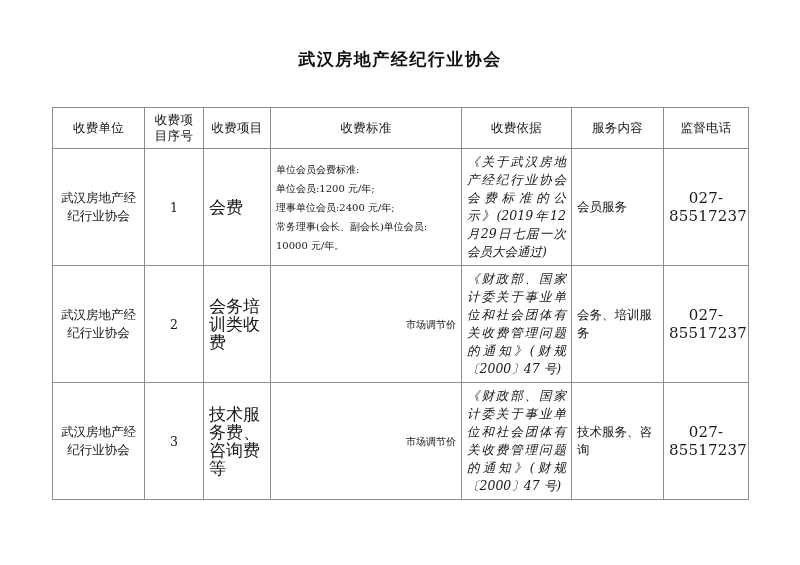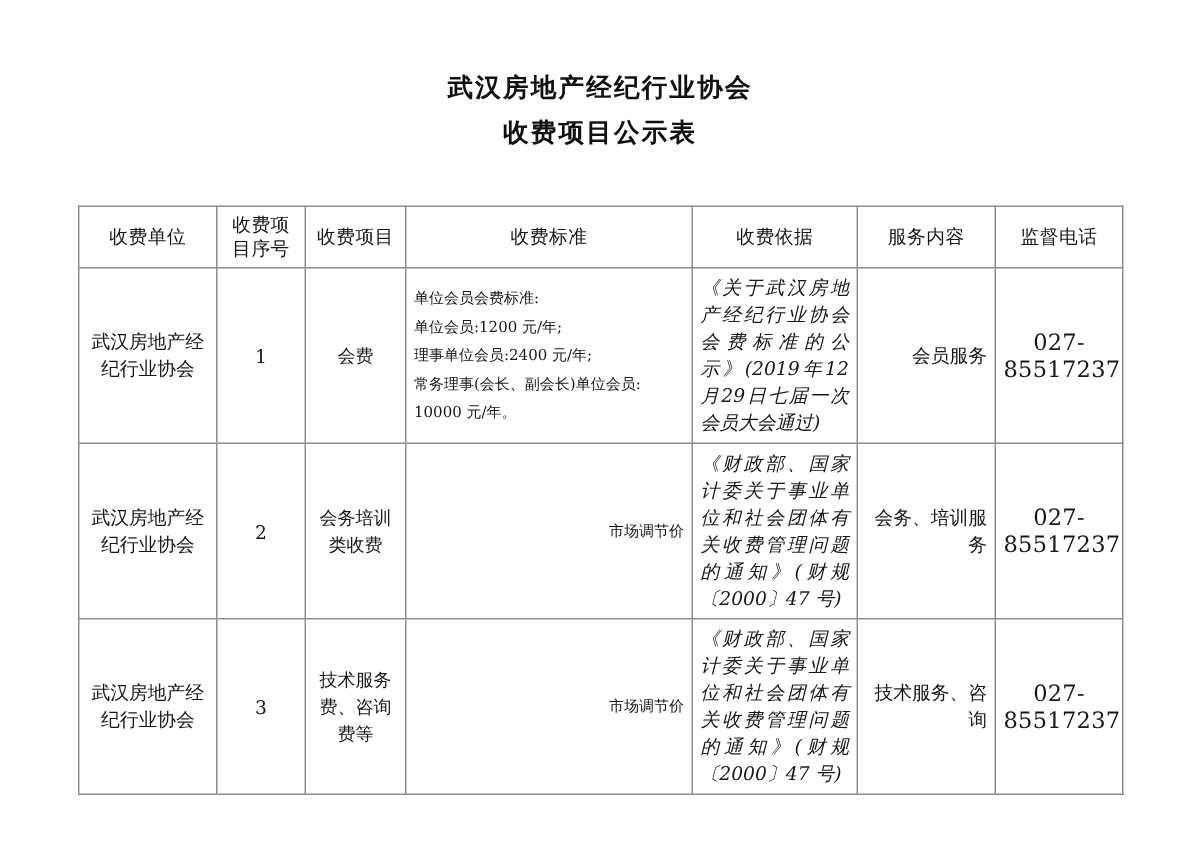--- a/index.html
+++ b/index.html
@@ -71,22 +71,22 @@
     text-align: center;
     font-size: 12.5px;
     line-height: 18px;
   }
   td.cell-seq {
     text-align: center;
     font-size: 12.5px;
     font-family: "DejaVu Serif", "Liberation Serif", serif;
   }
   td.cell-item {
-    text-align: center;
-    font-size: 12px;
+    text-align: left;
+    font-size: 17px;
     line-height: 18px;
   }
   td.cell-std {
     font-size: 10px;
     line-height: 19px;
   }
   td.cell-std.center {
     text-align: right;
   }
   td.cell-std .std-line {
@@ -95,41 +95,40 @@
   td.cell-basis {
     font-size: 12.5px;
     line-height: 18px;
     text-align: justify;
     text-align-last: left;
     padding-left: 6px;
     padding-right: 6px;
     font-style: italic;
   }
   td.cell-serv {
-    text-align: right;
+    text-align: left;
     font-size: 12.5px;
     line-height: 18px;
   }
   td.cell-tel {
     text-align: center;
     font-size: 15px;
     letter-spacing: 0.2px;
   }
   tbody tr.row-1 td { height: 102px; }
   tbody tr.row-2 td { height: 96px; }
   tbody tr.row-3 td { height: 97px; }
 </style>
 </head>
 <body>
 
 <div class="page">
 
   <div class="title-block">
     <div class="title-line">武汉房地产经纪行业协会</div>
-    <div class="title-line">收费项目公示表</div>
   </div>
 
   <div class="table-wrap">
     <table class="fee-table">
       <colgroup>
         <col class="c-unit">
           <col class="c-seq">
           <col class="c-item">
           <col class="c-std">
           <col class="c-basis">

